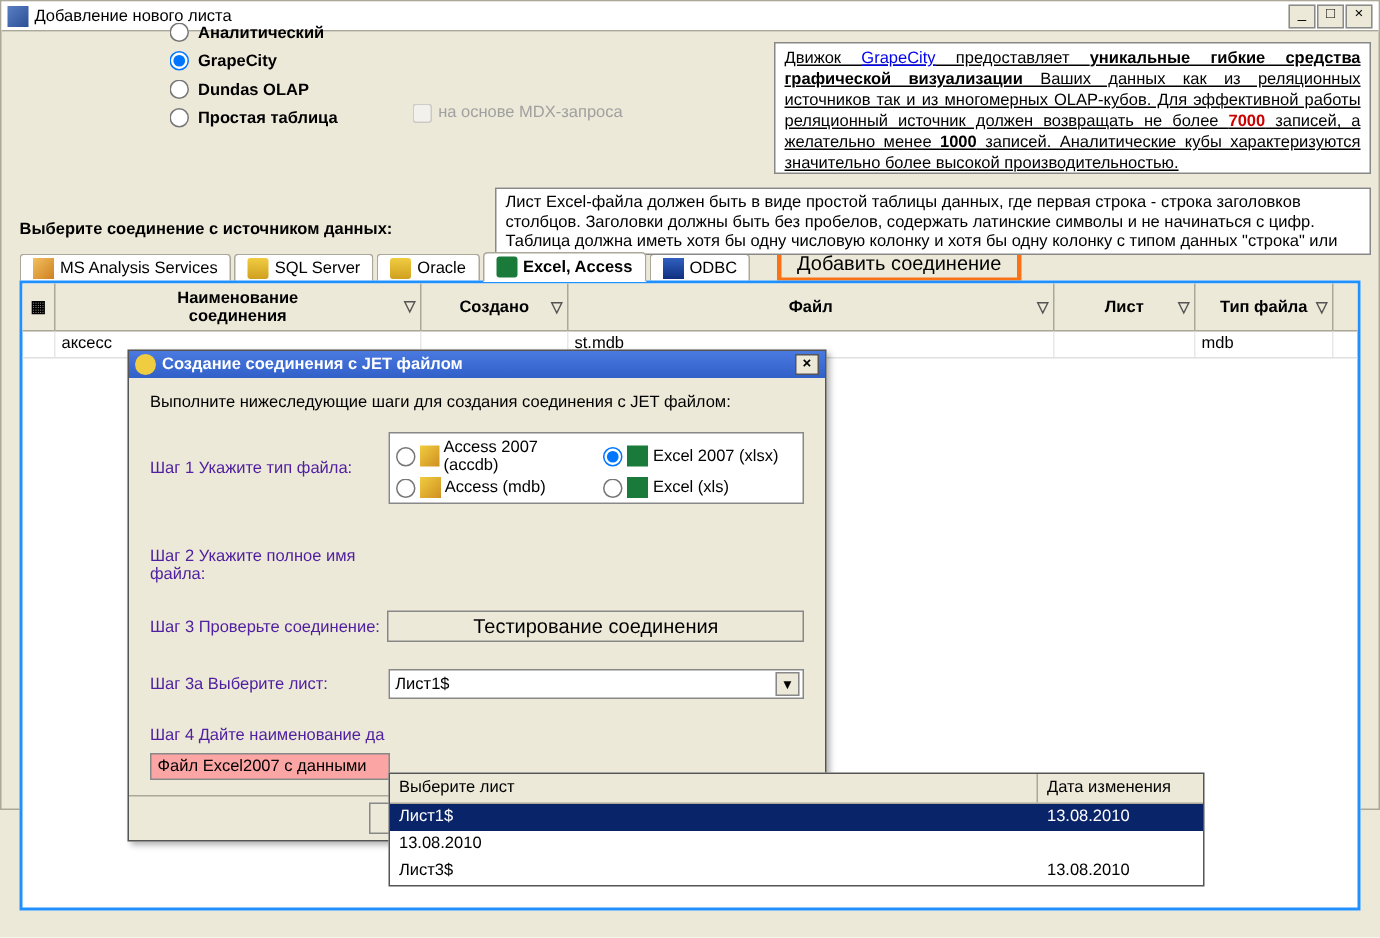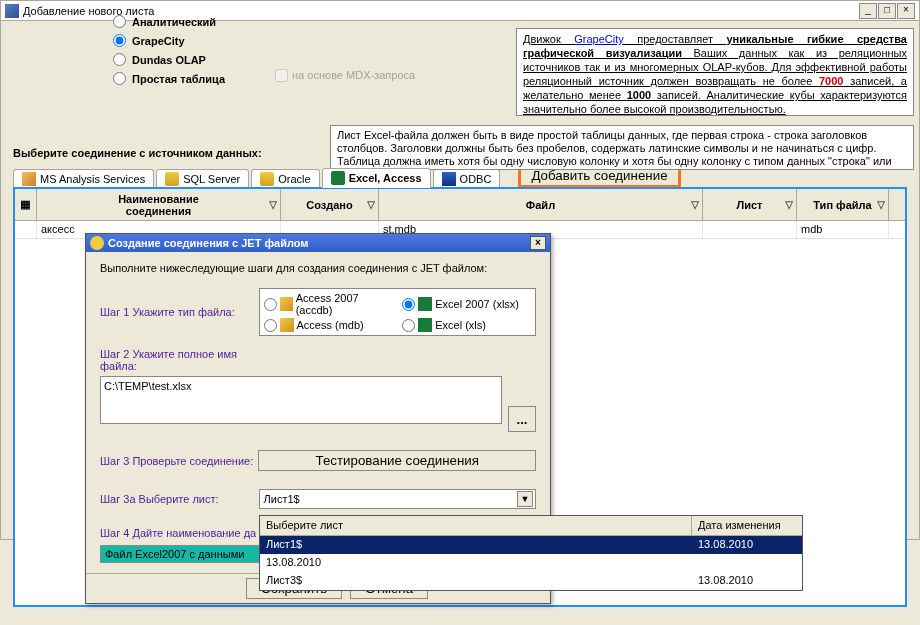--- a/index.html
+++ b/index.html
@@ -60,21 +60,21 @@
 .ft-opt input { margin: 0; }
 .ft-icon { width: 14px; height: 14px; display: inline-block; }
 .icn-key { background: linear-gradient(135deg,#f0cc40,#d09020); }
 .icn-xlg { background: #1a7a3a; }
 .filename-row { display: flex; gap: 6px; margin-top: 4px; align-items: flex-start; }
 .filename-box { flex: 1; height: 48px; border: 1px solid #888; background: #fff; padding: 3px; font-size: 11px; }
 .browse-btn { width: 28px; height: 26px; border: 1px solid #888; background: #ece9d8; font-weight: bold; cursor: pointer; margin-top: 30px; }
 .test-btn { border: 1px solid #888; background: #ece9d8; padding: 2px 10px; width: 280px; cursor: pointer; }
 .sheet-select { border: 1px solid #888; background: #fff; width: 280px; height: 20px; display: flex; align-items: center; justify-content: space-between; padding: 0 2px 0 4px; cursor: pointer; }
 .sheet-select .arrow { width: 16px; height: 16px; background: #ece9d8; border: 1px solid #888; text-align: center; line-height: 14px; font-size: 9px; }
-.name-input { border: 1px solid #888; background: #14b8a6; width: 160px; height: 18px; padding: 2px 4px; font-size: 11px; }
+.name-input { border: 1px solid #888; background: #fca5a5; width: 160px; height: 18px; padding: 2px 4px; font-size: 11px; }
 .dlg-footer { border-top: 1px solid #aca899; padding: 4px 0 4px 160px; display: flex; gap: 8px; }
 .dlg-btn { border: 1px solid #888; background: #ece9d8; padding: 2px 14px; cursor: pointer; }
 
 .dropdown-popup { position: absolute; top: 515px; left: 259px; width: 544px; background: #fff; border: 1px solid #555; z-index: 20; }
 .dp-head { display: flex; background: #ece9d8; border-bottom: 1px solid #aca899; height: 20px; }
 .dp-h1 { flex: 1; padding: 3px 6px; font-size: 11px; border-right: 1px solid #aca899; }
 .dp-h2 { width: 110px; padding: 3px 6px; font-size: 11px; }
 .dp-row { display: flex; height: 18px; }
 .dp-row.sel { background: #0a246a; color: #fff; }
 .dp-c1 { flex: 1; padding: 2px 6px; }
@@ -222,25 +222,21 @@
             <span>Access (mdb)</span>
           </div>
         <div class="ft-opt">
             <input type="radio" name="ft" style="">
             <span class="ft-icon icn-xlg"></span>
             <span>Excel (xls)</span>
           </div>
       </div>
     </div>
 
-    <div class="step-label" style="margin-top:12px;">Шаг 2  Укажите полное имя файла:</div>
-    <div class="filename-row">
-      <div class="filename-box">C:\TEMP\test.xlsx</div>
-      <button class="browse-btn">...</button>
-    </div>
+    <div class="step-label" style="margin-top:29px;">Шаг 2  Укажите полное имя файла:</div>
 
     <div class="step" style="margin-top:18px;">
       <div class="step-label">Шаг 3  Проверьте соединение:</div>
       <button class="test-btn">Тестирование соединения</button>
     </div>
 
     <div class="step" style="margin-top:18px;">
       <div class="step-label">Шаг 3а  Выберите лист:</div>
       <div class="sheet-select">
         <span>Лист1$</span>

